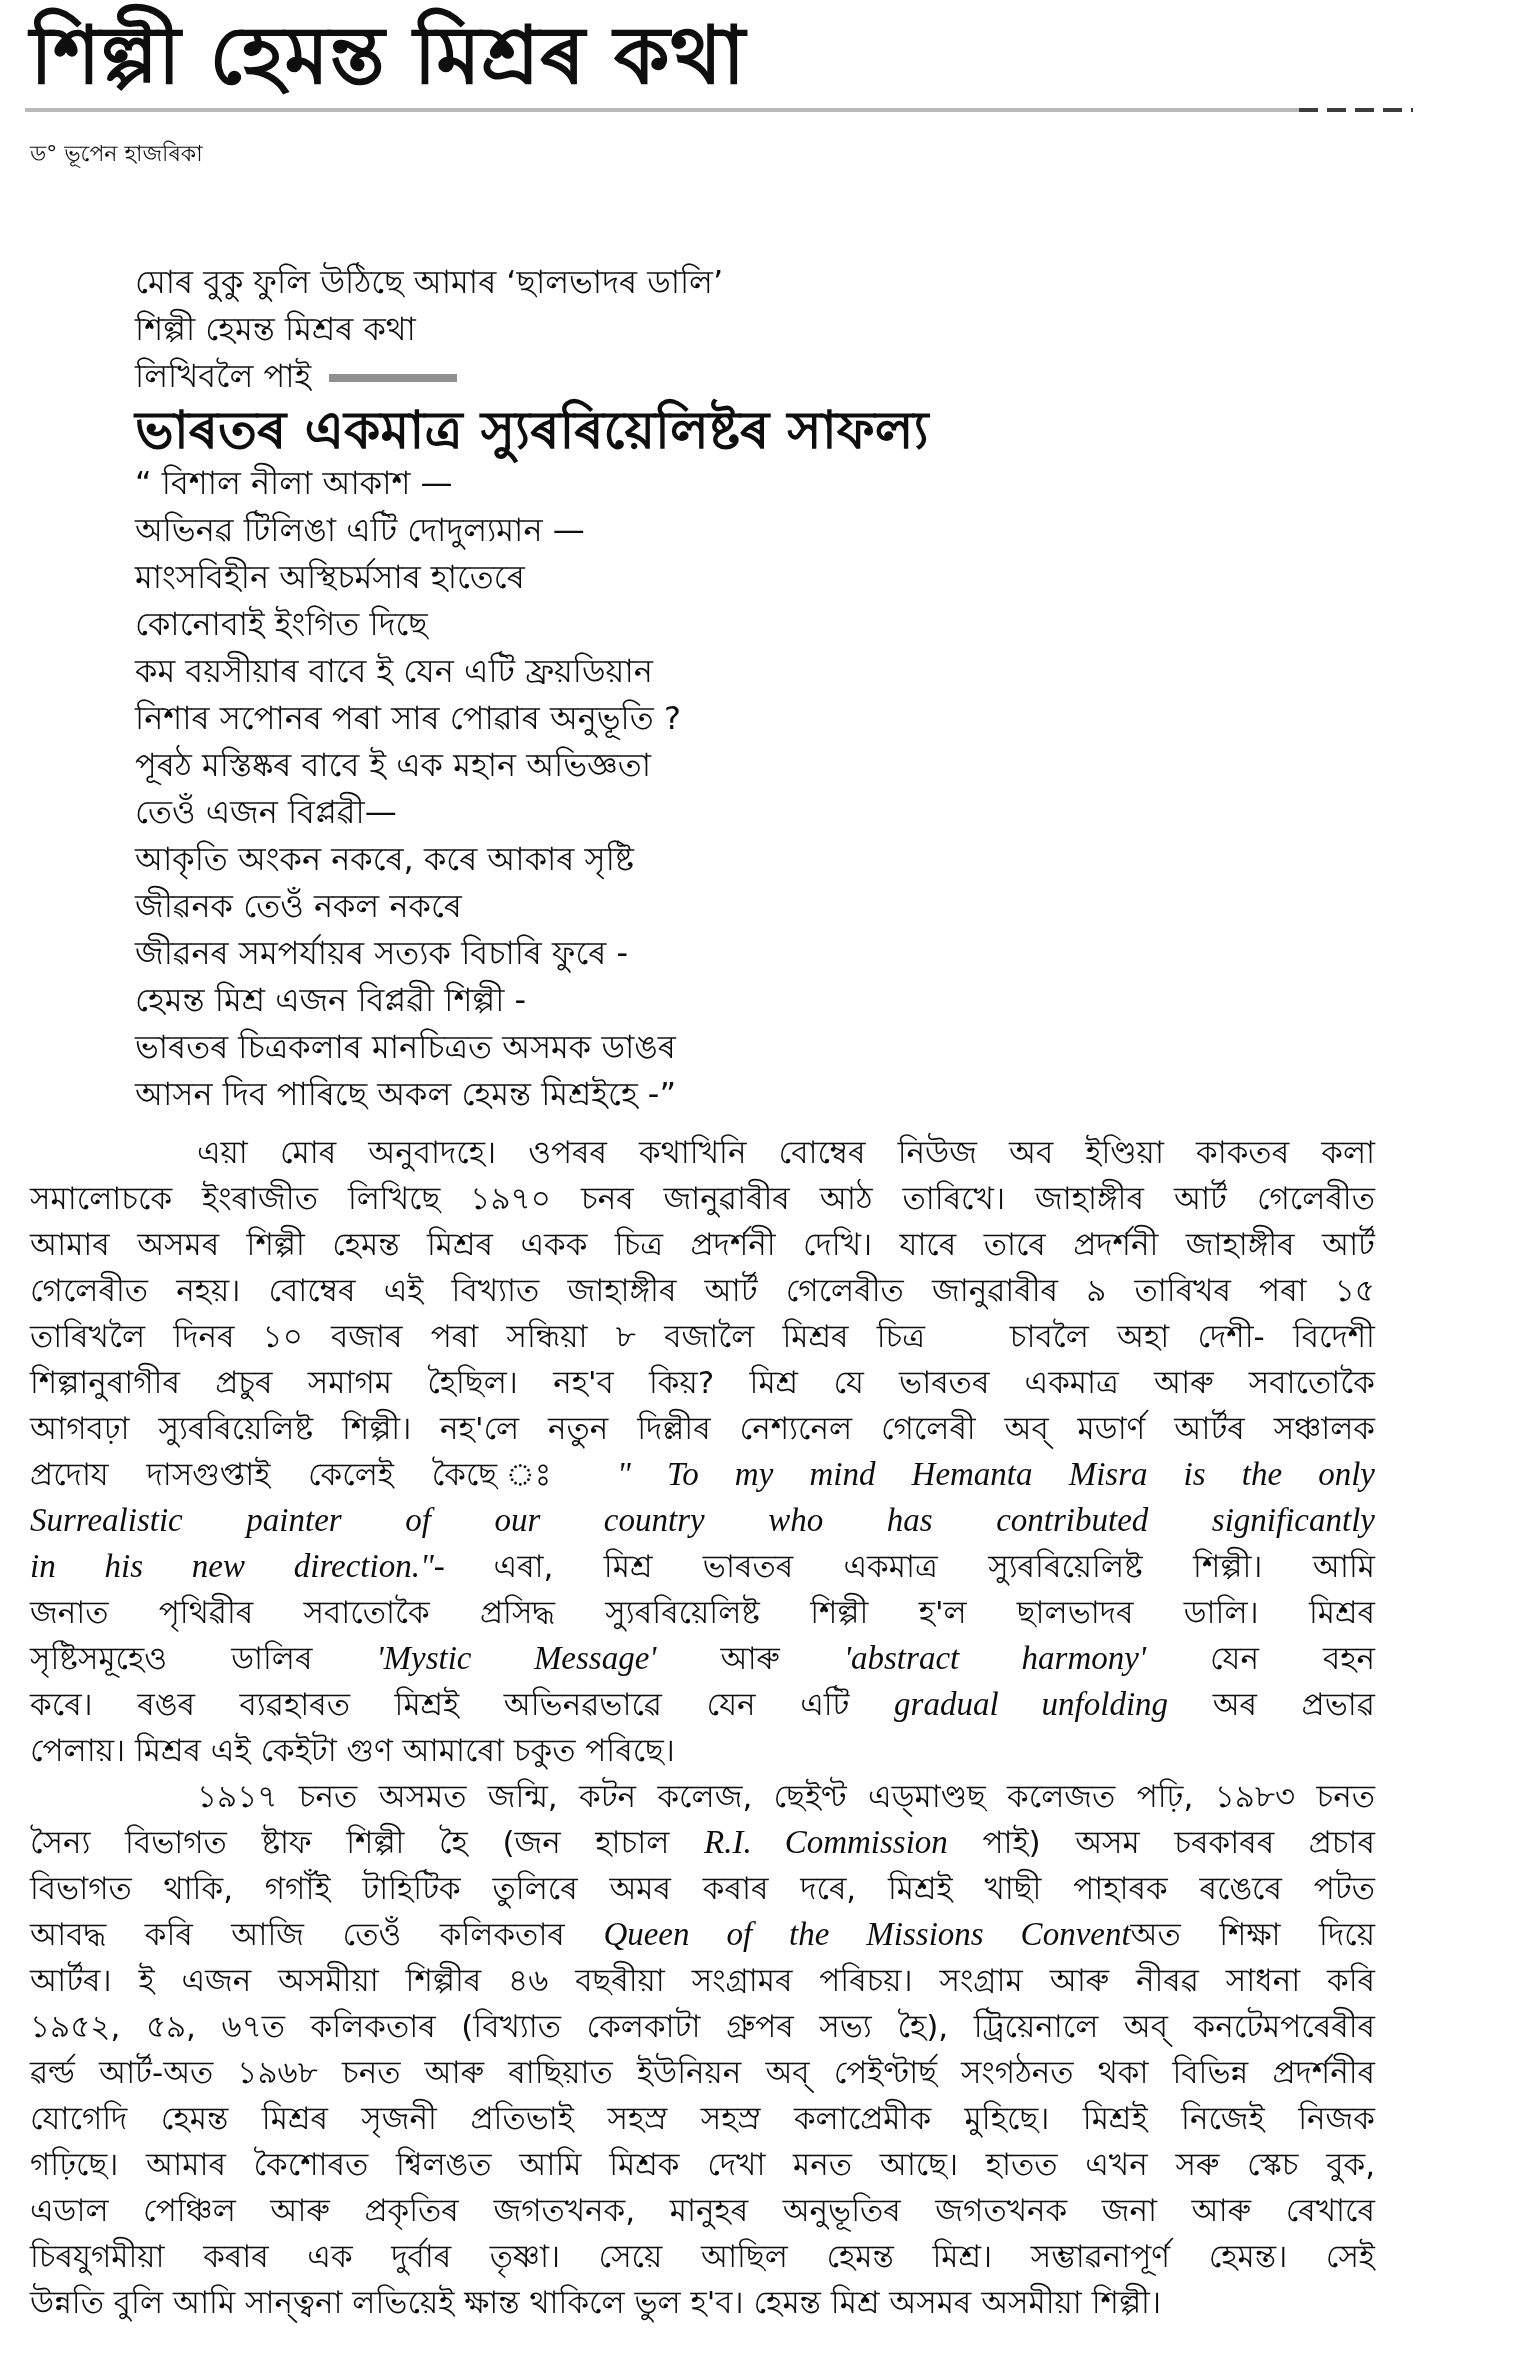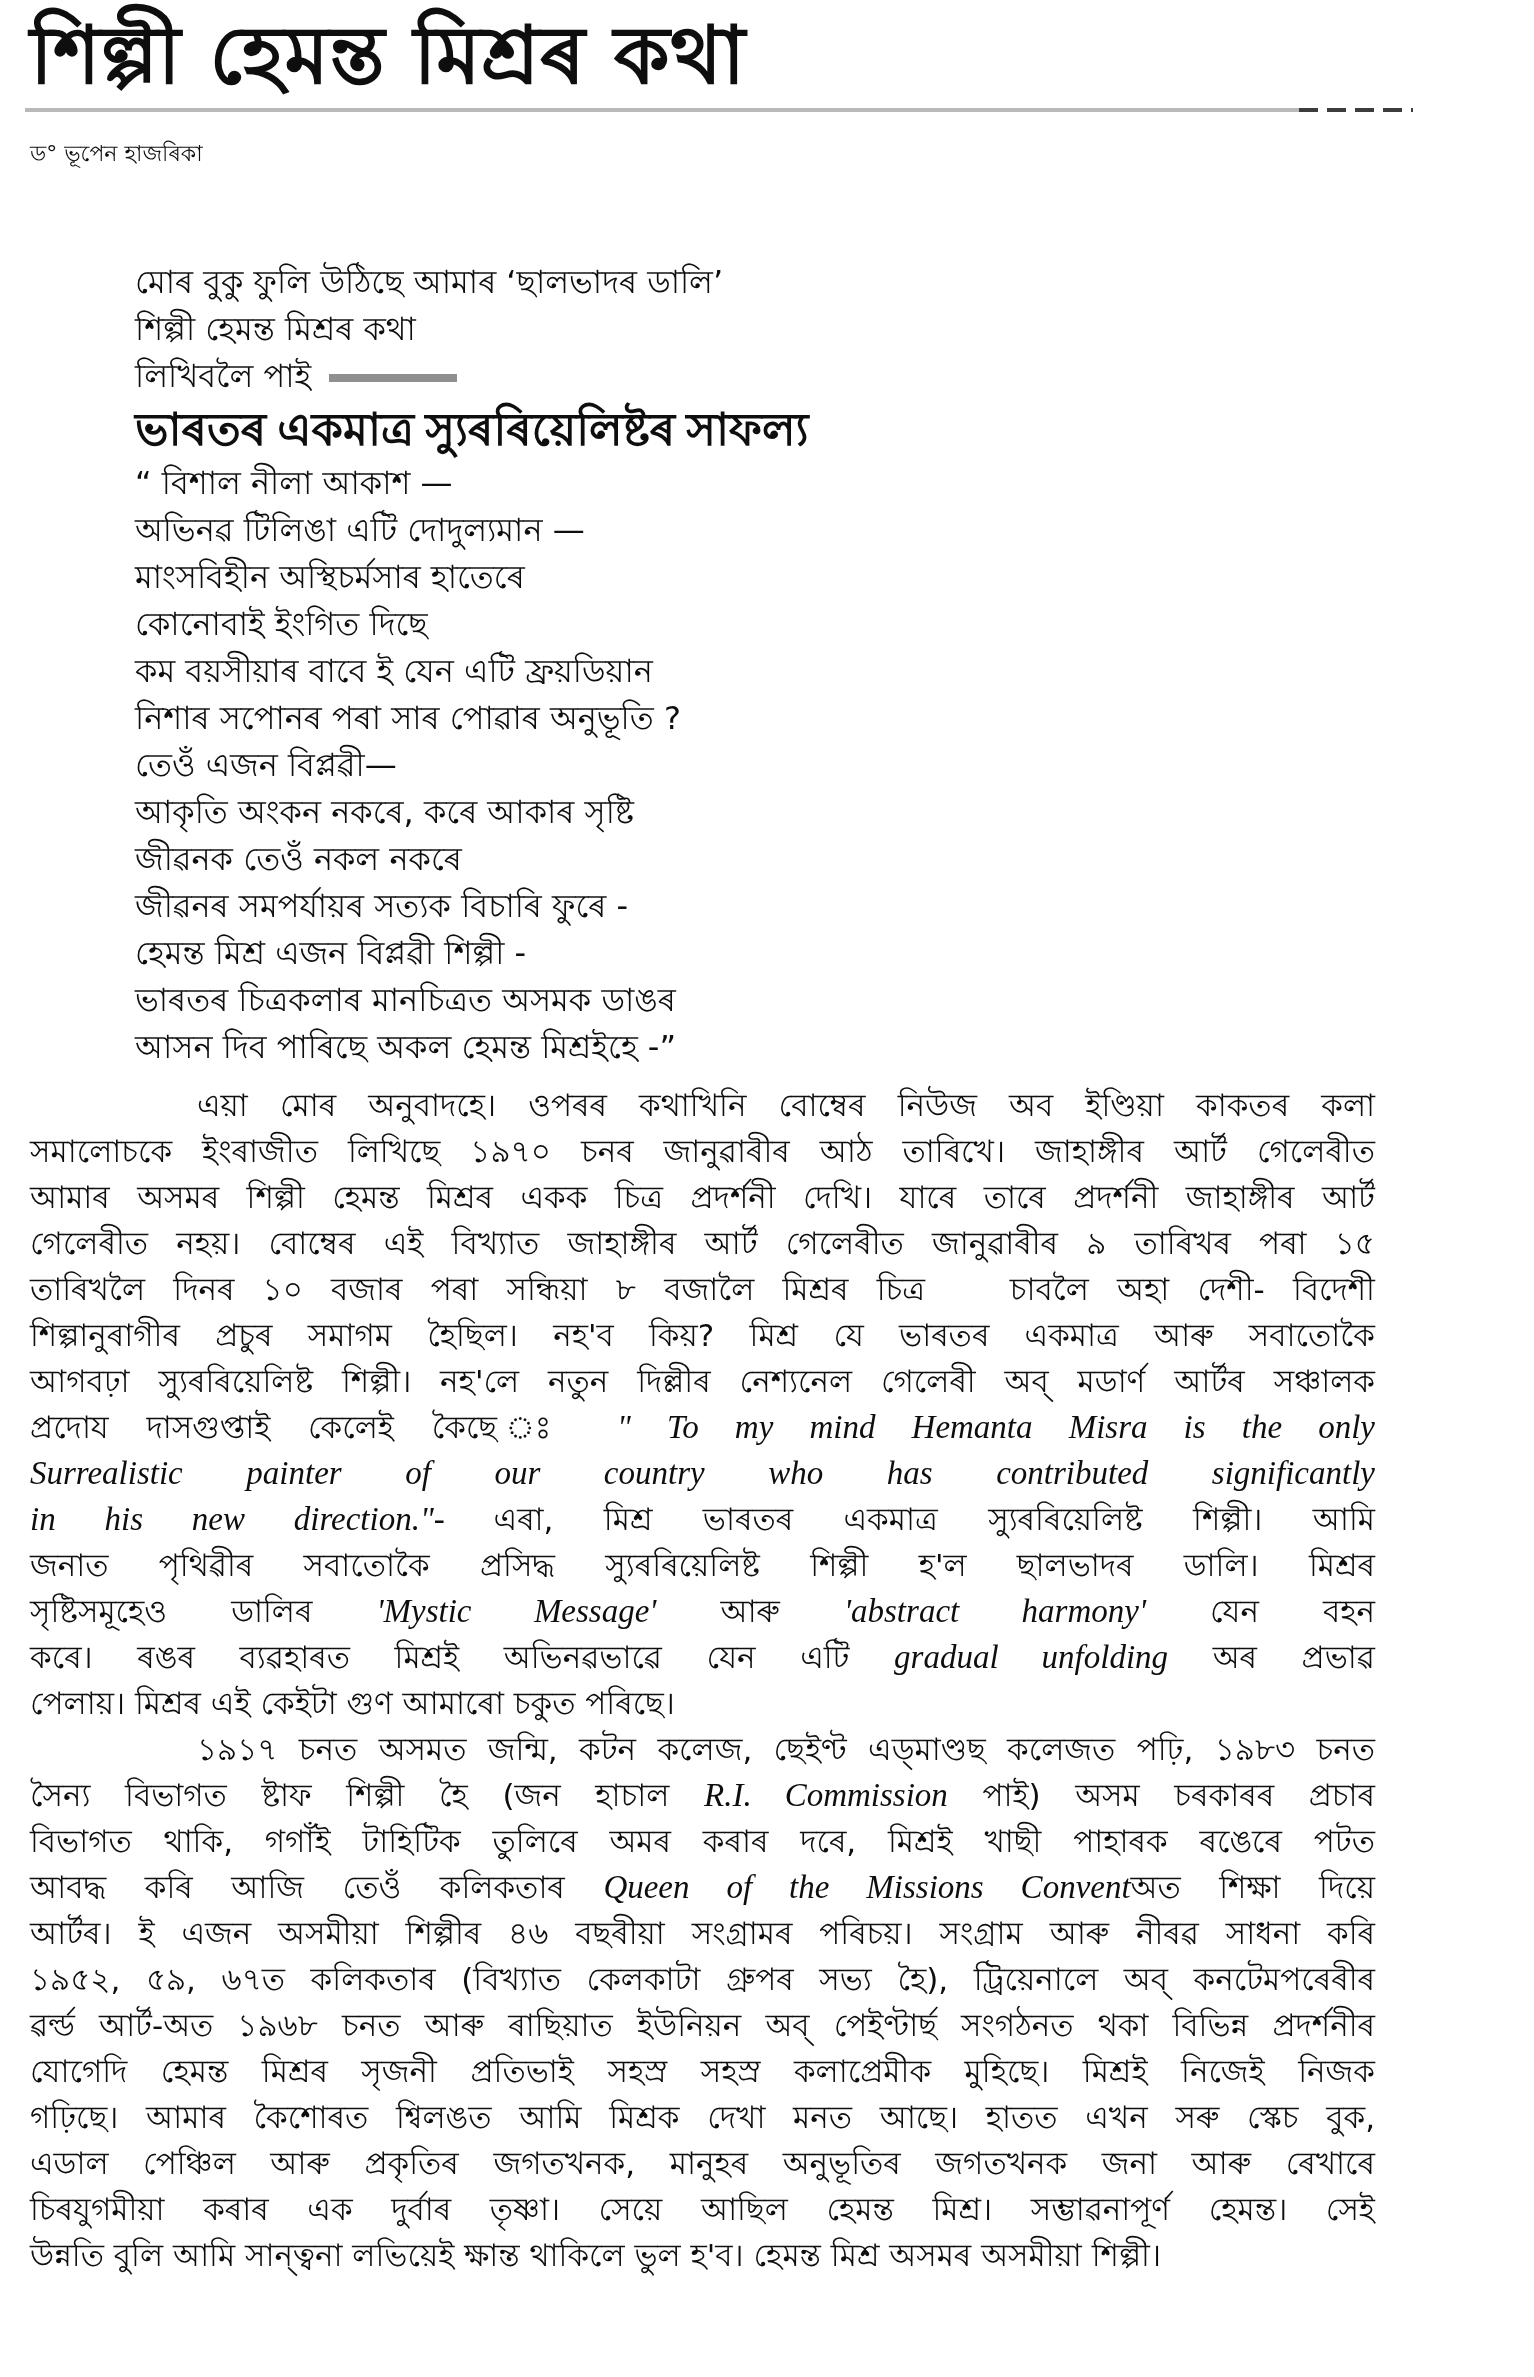--- a/index.html
+++ b/index.html
@@ -7,21 +7,21 @@
        font-family:"DejaVu Sans",sans-serif;}
   .page{box-sizing:border-box;width:1399px;height:2377px;padding:5.4px 24px 0 30px;}
   .title{font-size:80px;font-weight:bold;line-height:1.28;letter-spacing:0.5px;white-space:nowrap;}
   .rule{position:relative;height:5.4px;margin-top:0px;}
   .rule-solid{position:absolute;left:-5.4px;top:0;width:1274px;height:4.3px;background:#b9b9b9;}
   .rule-dash{position:absolute;left:1269px;top:0;width:114px;height:4.3px;
              background:repeating-linear-gradient(90deg,#3c3c3c 0 19.4px,transparent 19.4px 28px);}
   .author{font-size:22px;margin-top:22.6px;}
   .poem{margin-left:105px;margin-top:86px;font-size:32px;line-height:47px;}
   .poem-line{white-space:nowrap;}
-  .poem-heading{font-size:45px;font-weight:bold;line-height:60px;white-space:nowrap;font-family:Liberation Serif, serif;}
+  .poem-heading{font-size:52px;font-weight:bold;line-height:60px;white-space:nowrap;}
   .dash-bar{display:inline-block;width:128px;height:8px;background:#8f8f8f;
             margin-left:18.3px;vertical-align:middle;}
   .body-text{margin-top:10.8px;font-size:31px;line-height:46px;}
   .bline{text-align:justify;text-align-last:justify;}
   .bline.end{text-align-last:left;}
   .bline.indent{text-indent:167px;}
   .en{font-family:"Liberation Serif",serif;font-style:italic;font-size:33px;}
 </style>
 </head>
 <body>
@@ -41,20 +41,21 @@
     <div class="poem-line"><span>মোৰ বুকু ফুলি উঠিছে আমাৰ ‘ছালভাদৰ ডালি’</span></div>
     <div class="poem-line"><span>শিল্পী হেমন্ত মিশ্রৰ কথা</span></div>
     <div class="poem-line"><span>লিখিবলৈ পাই</span><span class="dash-bar"></span></div>
     <div class="poem-heading">ভাৰতৰ একমাত্র স্যুৰৰিয়েলিষ্টৰ সাফল্য</div>
     <div class="poem-line">“ বিশাল নীলা আকাশ —</div>
     <div class="poem-line">অভিনৱ টিলিঙা এটি দোদুল্যমান —</div>
     <div class="poem-line">মাংসবিহীন অস্থিচর্মসাৰ হাতেৰে</div>
     <div class="poem-line">কোনোবাই ইংগিত দিছে</div>
     <div class="poem-line">কম বয়সীয়াৰ বাবে ই যেন এটি ফ্রয়ডিয়ান</div>
     <div class="poem-line">নিশাৰ সপোনৰ পৰা সাৰ পোৱাৰ অনুভূতি ?</div>
+    <div class="poem-line">পূৰঠ মস্তিষ্কৰ বাবে ই এক মহান অভিজ্ঞতা</div>
     <div class="poem-line">তেওঁ এজন বিপ্লৱী—</div>
     <div class="poem-line">আকৃতি অংকন নকৰে, কৰে আকাৰ সৃষ্টি</div>
     <div class="poem-line">জীৱনক তেওঁ নকল নকৰে</div>
     <div class="poem-line">জীৱনৰ সমপর্যায়ৰ সত্যক বিচাৰি ফুৰে -</div>
     <div class="poem-line">হেমন্ত মিশ্র এজন বিপ্লৱী শিল্পী -</div>
     <div class="poem-line">ভাৰতৰ চিত্রকলাৰ মানচিত্রত অসমক ডাঙৰ</div>
     <div class="poem-line">আসন দিব পাৰিছে অকল হেমন্ত মিশ্রইহে -”</div>
   </div>
 
   <div class="body-text">

